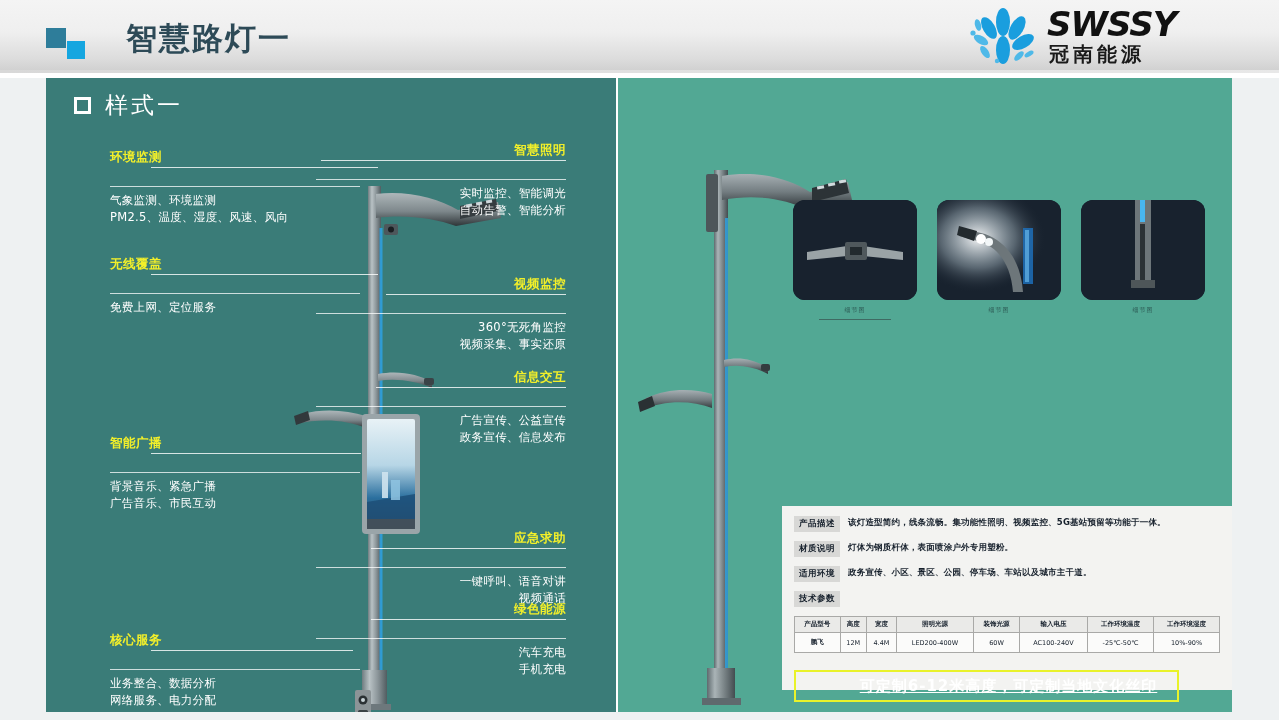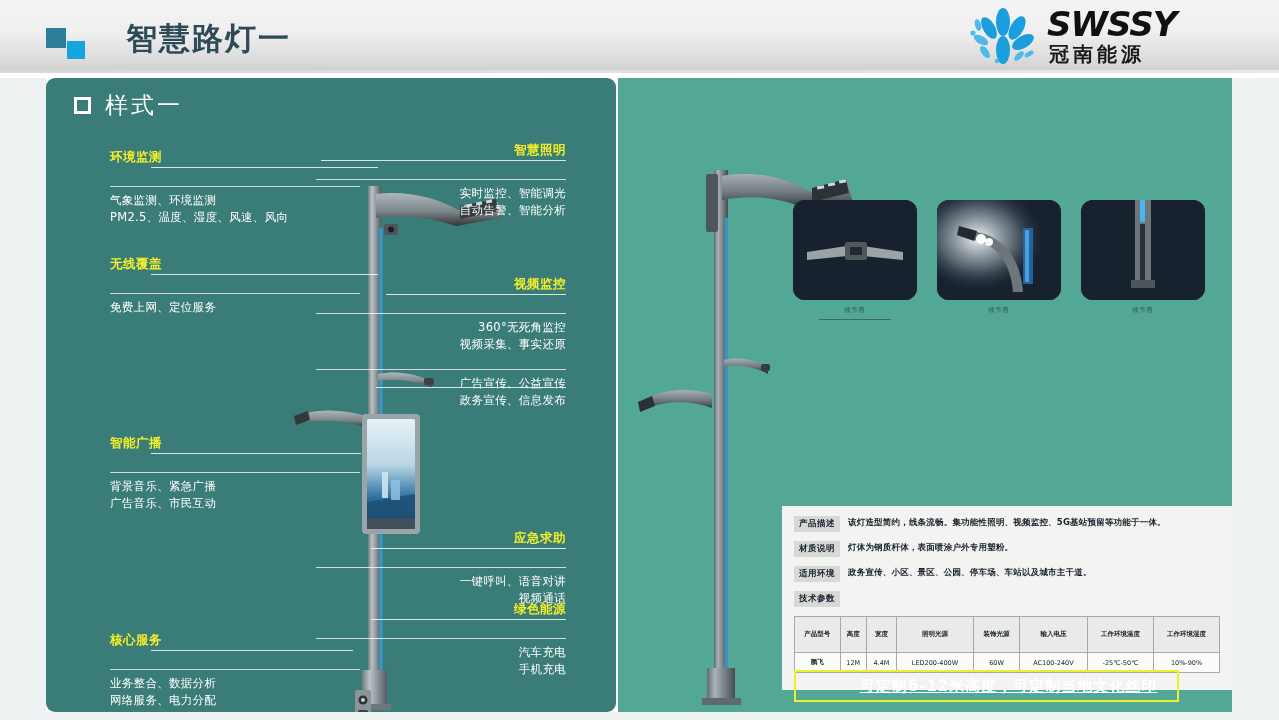--- a/index.html
+++ b/index.html
@@ -38,21 +38,21 @@
   }
   .logo-sub {
     position: absolute; left: 82px; top: 37px;
     font-size: 20px; font-weight: bold; color: #1a1a1a; letter-spacing: 4px;
     font-family: "DejaVu Sans", sans-serif;
   }
 
   
   .panel-left {
     position: absolute; left: 46px; top: 78px; width: 570px; height: 634px;
-    background: #3a7c78; overflow: hidden; border-radius: 9px;
+    background: #3a7c78; overflow: hidden;
   }
   .panel-right {
     position: absolute; left: 618px; top: 78px; width: 614px; height: 634px;
     background: #52a894; overflow: hidden;
   }
   .edge-strip {
     position: absolute; left: 0; top: 78px; width: 46px; height: 634px; background: #eef1f2;
   }
   .edge-strip-r {
     position: absolute; left: 1232px; top: 78px; width: 47px; height: 634px; background: #eef1f2;
@@ -119,21 +119,21 @@
   }
   .spec-val {
     font-size: 8.5px; color: #16202c; line-height: 13px; font-weight: bold;
     font-family: "DejaVu Sans", sans-serif; letter-spacing: .2px;
   }
   .spec-table { width: 100%; border-collapse: collapse; margin-top: 2px; }
   .spec-table th, .spec-table td {
     border: 1px solid #a9a9a7; font-size: 6.5px; text-align: center;
     font-family: "DejaVu Sans", sans-serif; color: #16202c;
   }
-  .spec-table th { background: #eaeae8; font-weight: bold; padding: 13px 1px; }
+  .spec-table th { background: #eaeae8; font-weight: bold; padding: 3px 1px; }
   .spec-table td { padding: 5px 1px; background: #fbfbfa; }
   .spec-table td.model { font-weight: bold; }
 
   
   .banner {
     position: absolute; left: 176px; top: 592px; width: 385px; height: 32px;
     border: 2px solid #e9f22a; display: flex; align-items: center; justify-content: center; padding-left: 44px;
   }
   .banner-text {
     font-size: 15px; font-weight: bold; color: #ffffff;
@@ -297,20 +297,21 @@
     </div>
 
     <div class="callout right" style="left:270px; top:198px;">
       <div class="c-title">视频监控</div>
       <div class="c-rule"></div>
       <div class="c-line">360°无死角监控</div>
       <div class="c-line">视频采集、事实还原</div>
     </div>
 
     <div class="callout right" style="left:270px; top:291px;">
+      <div class="c-title">信息交互</div>
       <div class="c-rule"></div>
       <div class="c-line">广告宣传、公益宣传</div>
       <div class="c-line">政务宣传、信息发布</div>
     </div>
 
     <div class="callout right" style="left:270px; top:452px;">
       <div class="c-title">应急求助</div>
       <div class="c-rule"></div>
       <div class="c-line">一键呼叫、语音对讲</div>
       <div class="c-line">视频通话</div>

